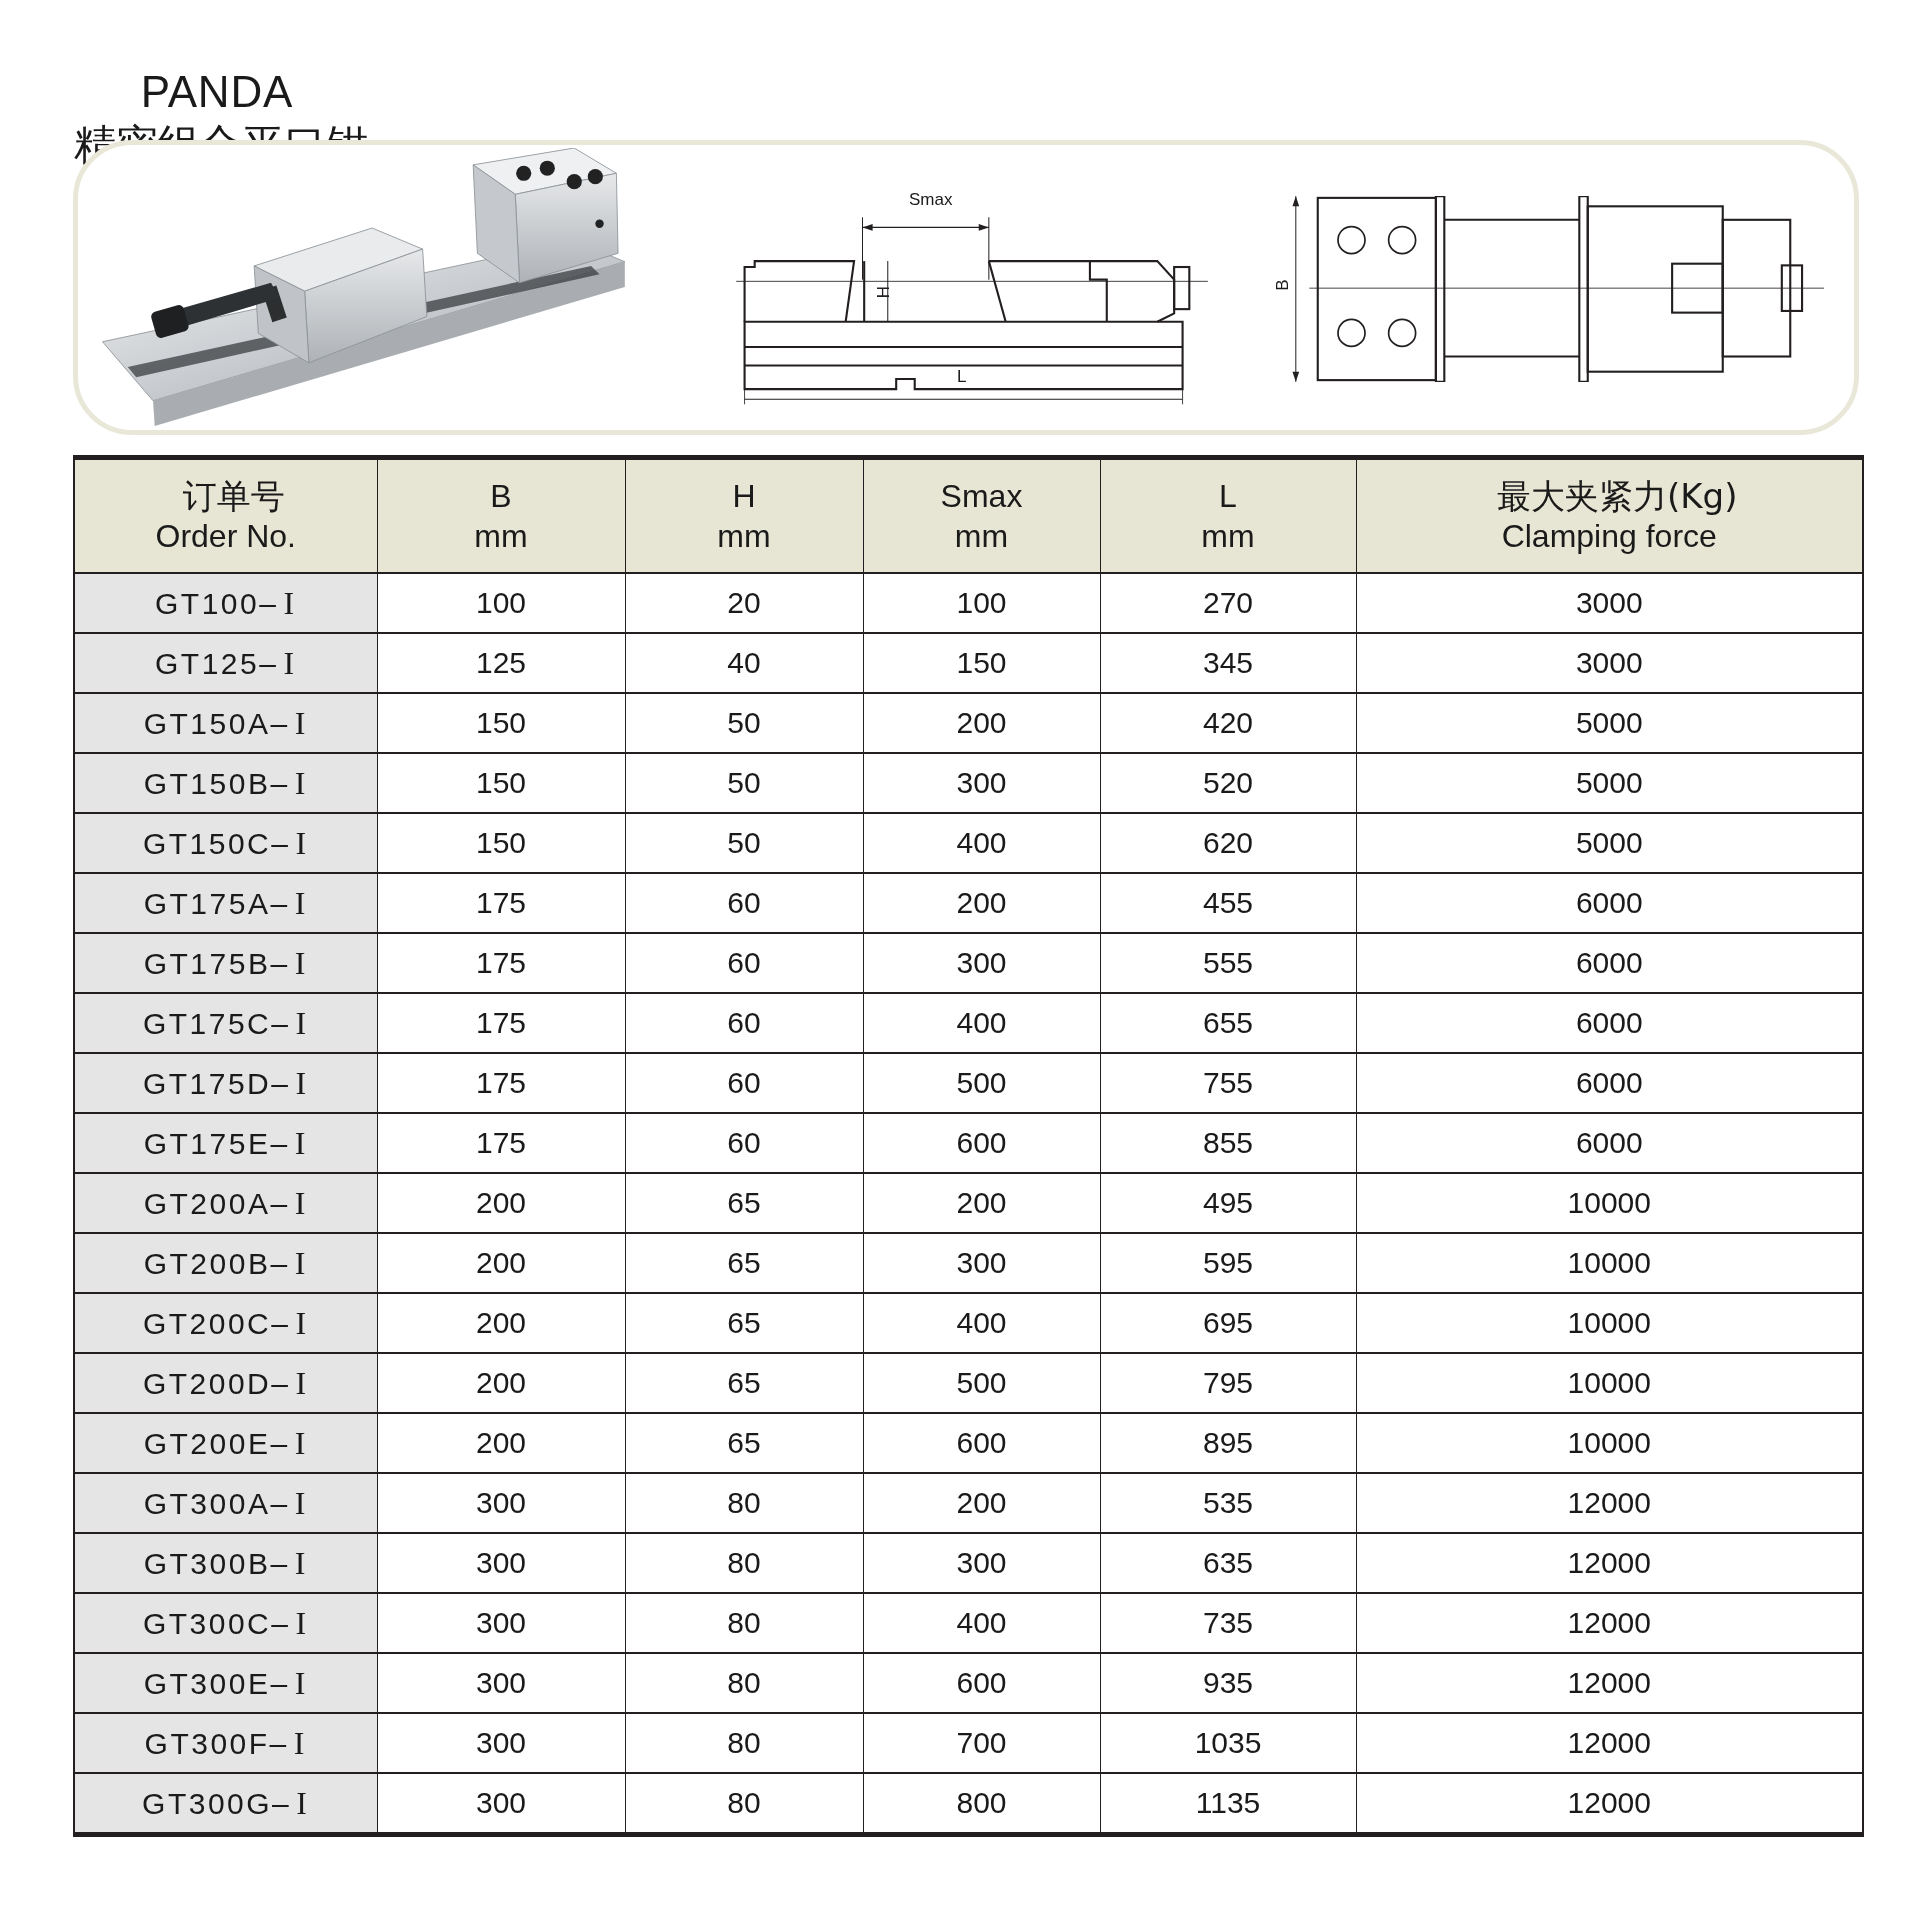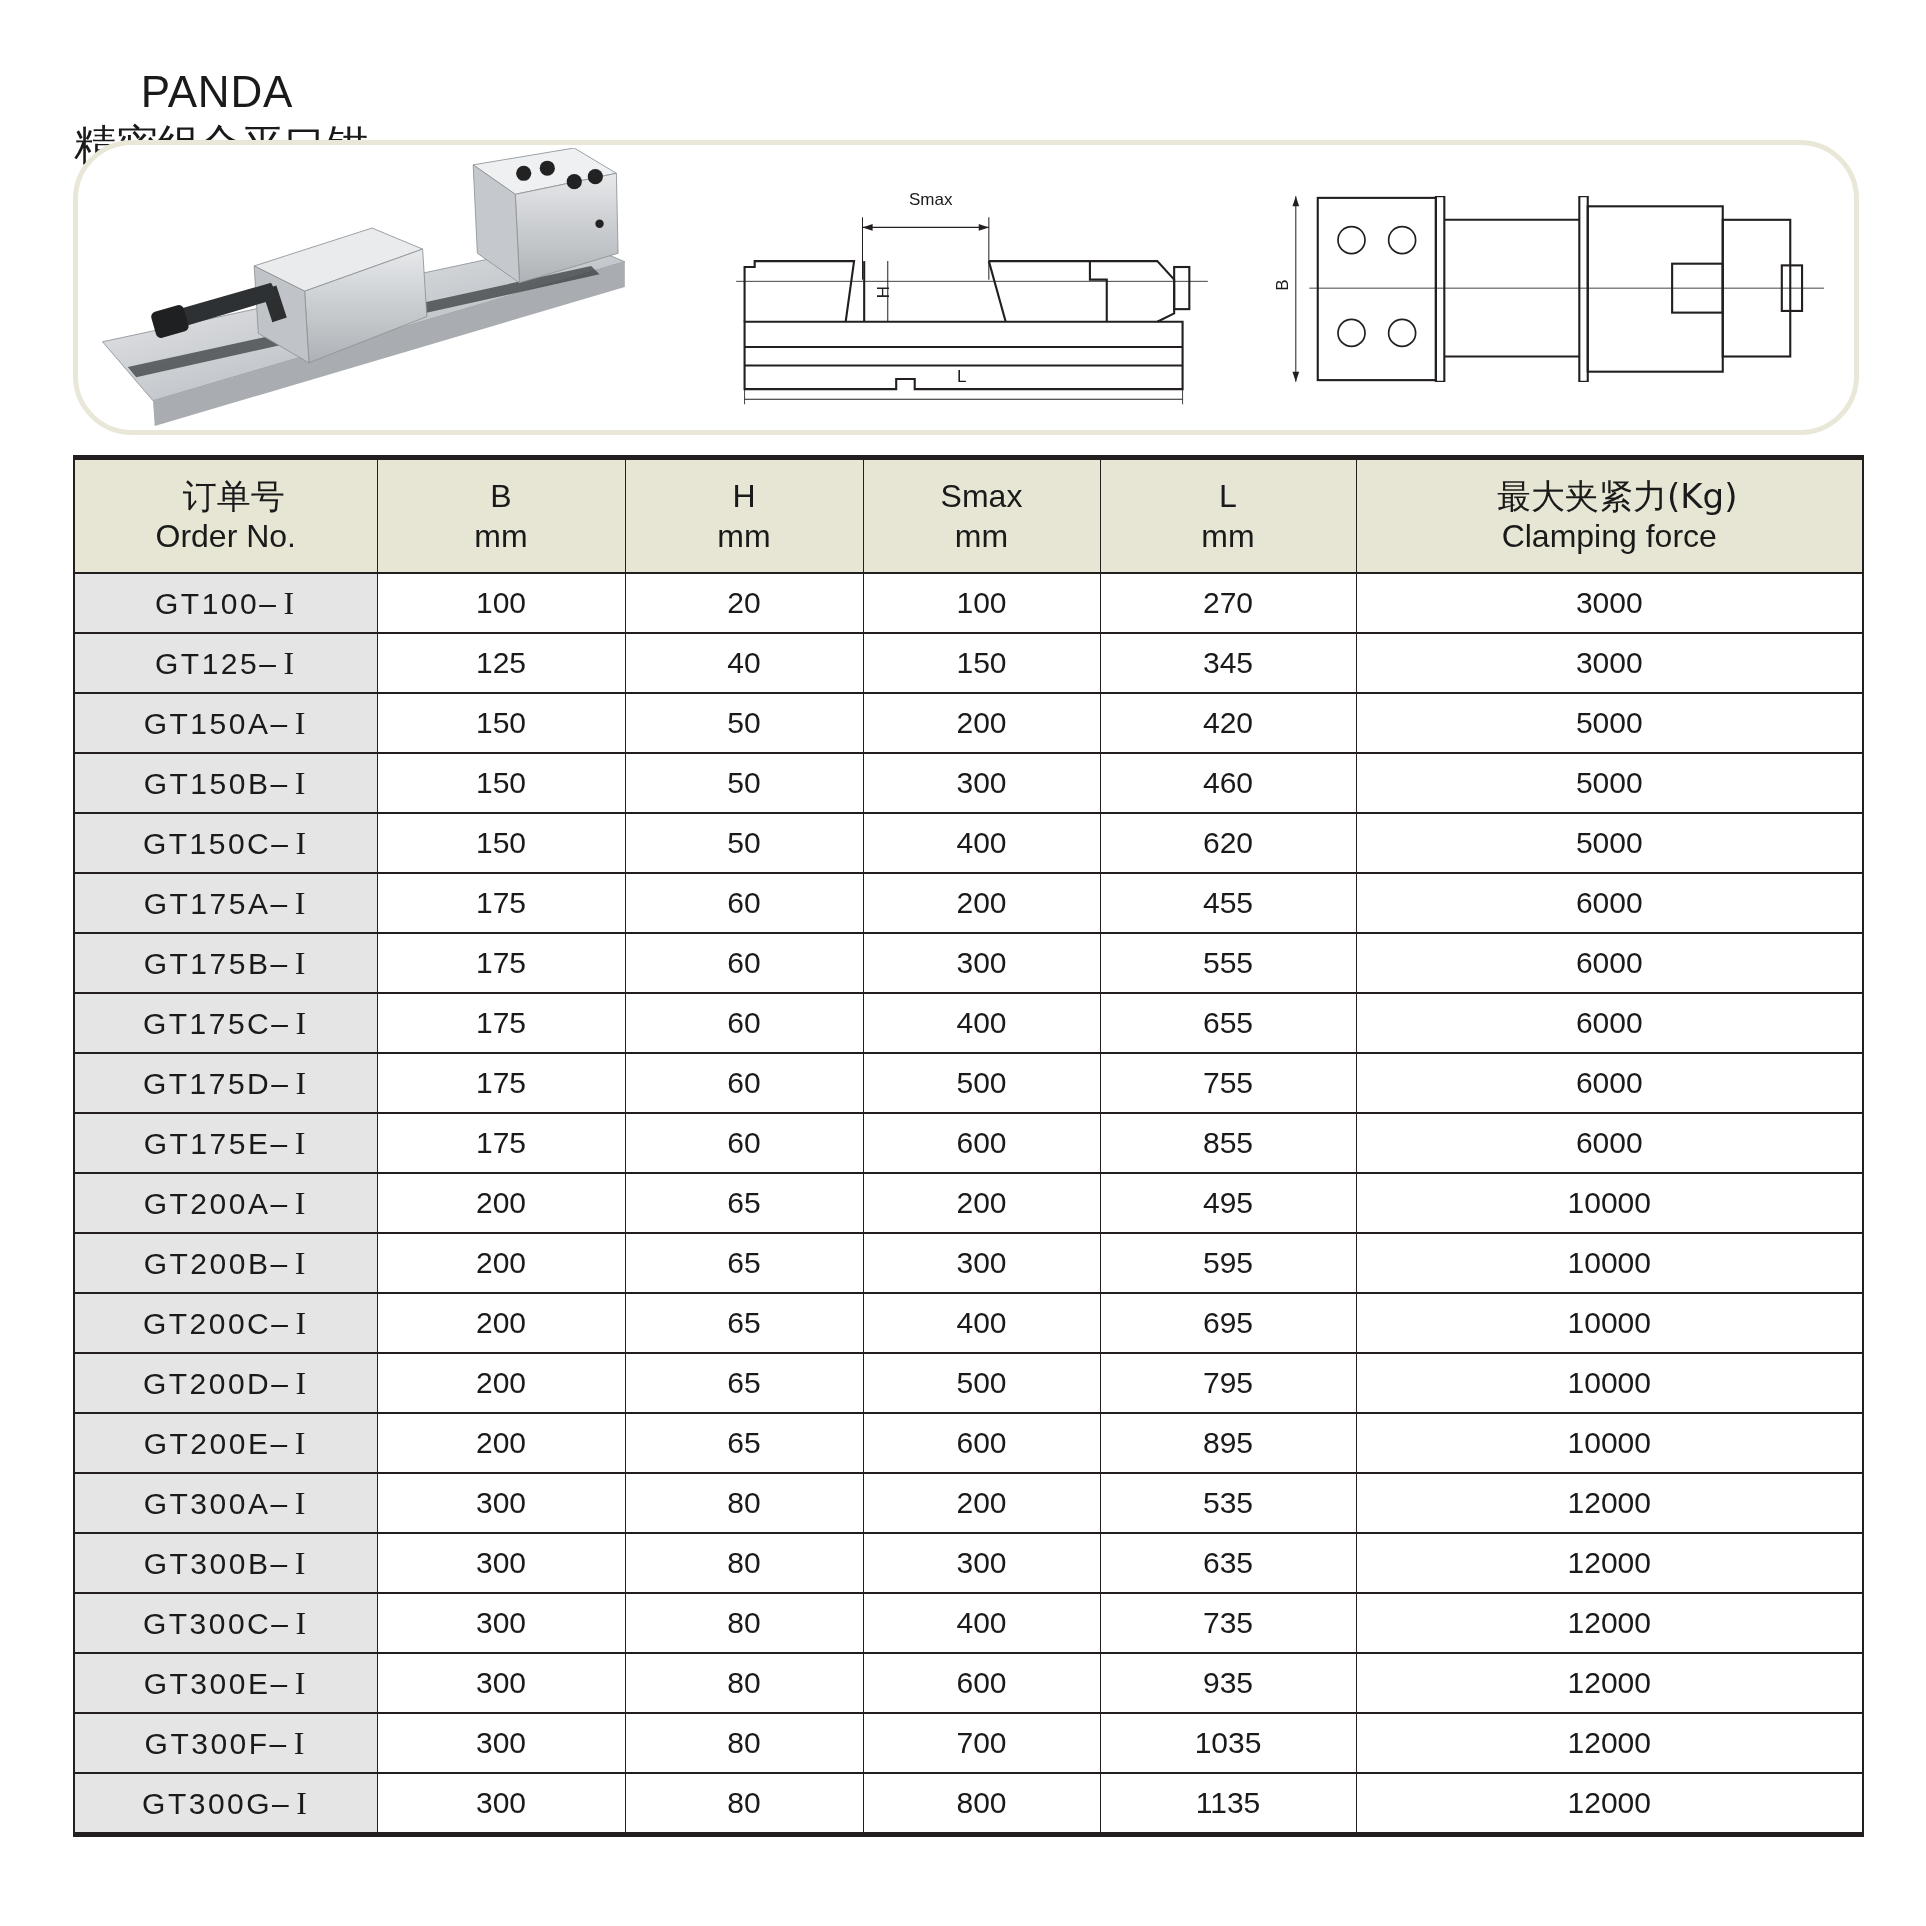--- a/index.html
+++ b/index.html
@@ -194,21 +194,21 @@
         <td>50</td>
         <td>200</td>
         <td>420</td>
         <td>5000</td>
       </tr>
       <tr class="row">
         <td class="order"><span>GT150B–</span><span class="suffix">I</span></td>
         <td>150</td>
         <td>50</td>
         <td>300</td>
-        <td>460</td>
+        <td>520</td>
         <td>5000</td>
       </tr>
       <tr class="row">
         <td class="order"><span>GT150C–</span><span class="suffix">I</span></td>
         <td>150</td>
         <td>50</td>
         <td>400</td>
         <td>620</td>
         <td>5000</td>
       </tr>

